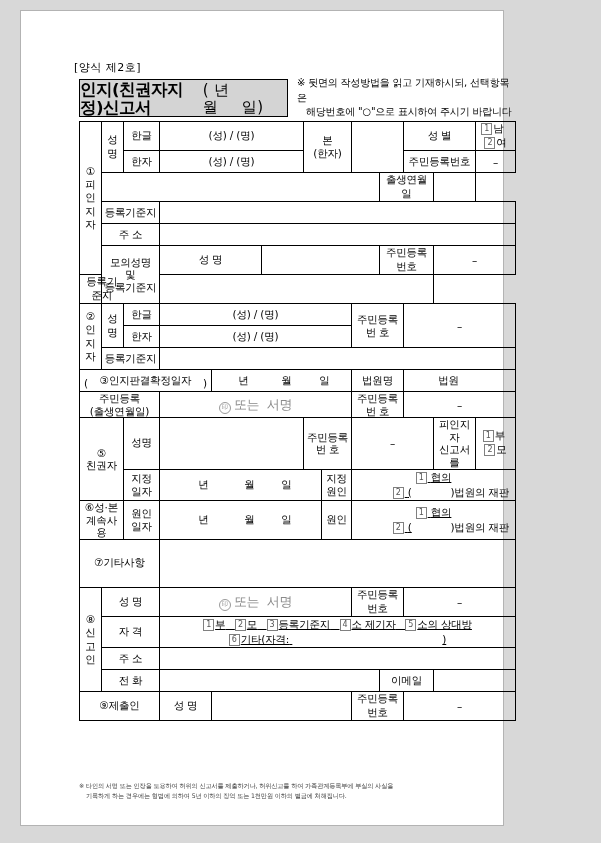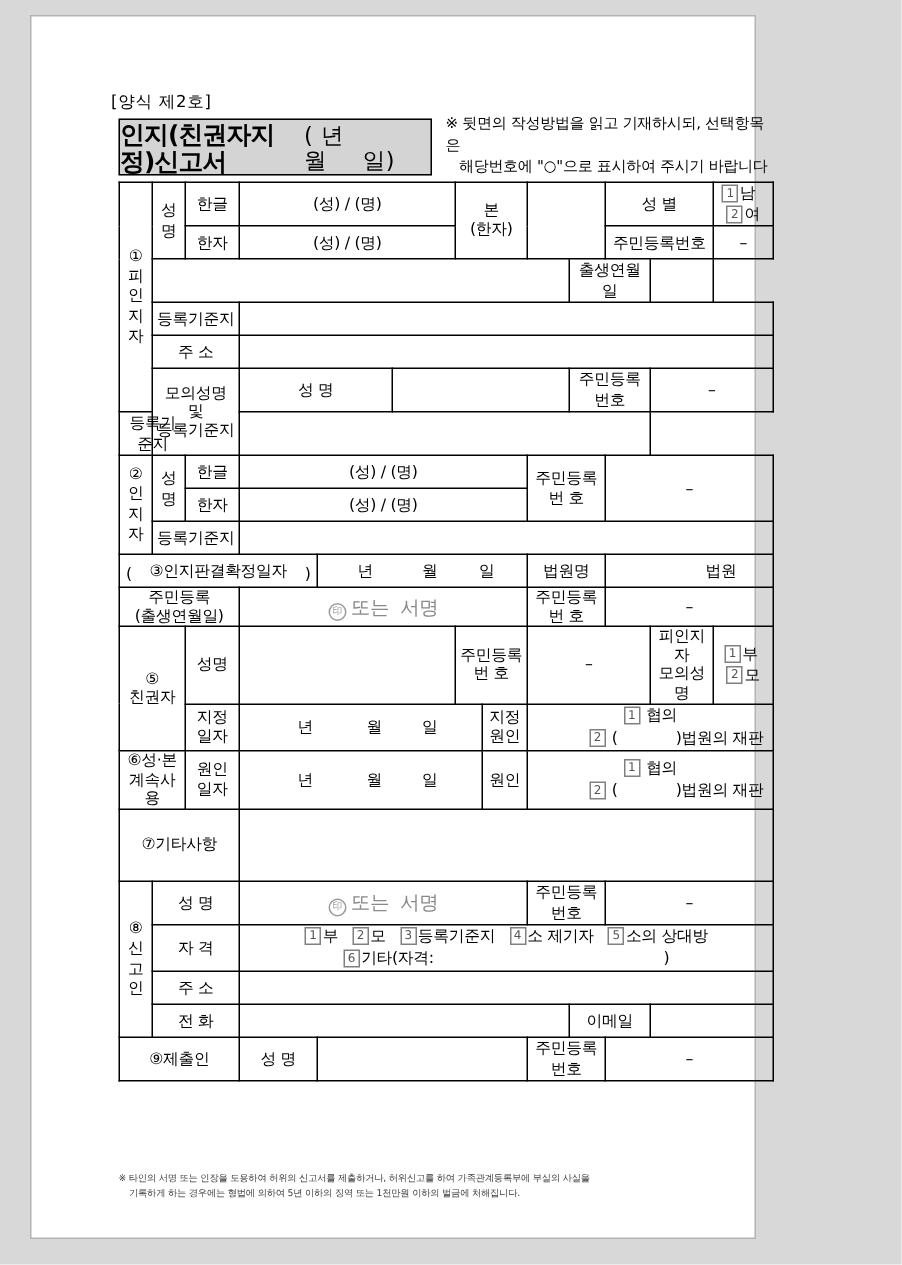--- a/index.html
+++ b/index.html
@@ -76,21 +76,21 @@
     text-align:center;color:#555;margin-right:1px;
     vertical-align:1px;background:#fff;
   }
   .seal{
     display:inline-block;width:10px;height:10px;border-radius:50%;
     border:1px solid #9a9a9a;color:#9a9a9a;font-size:6.5px;
     line-height:9px;text-align:center;vertical-align:0px;
   }
   .stamp{color:#8a8a8a;font-size:13px;letter-spacing:-.3px;font-family:Liberation Mono, monospace;}
   td.sigcell{text-align:right;padding-right:3px;}
-  .optline{text-align:left;padding-left:5px;line-height:1.45;}
+  .optline{text-align:left;padding-left:5px;line-height:1.45;text-decoration:underline;}
   .paren-right{float:right;padding-right:4px;}
   td.tall{height:34px;}
   
   .foot{
     position:absolute;left:58px;top:770px;width:440px;
     font-size:6.2px;line-height:1.6;color:#3a3a3a;
     letter-spacing:-.15px;
   }
   .foot .l2{padding-left:7px;display:block;}
 </style>
@@ -223,21 +223,21 @@
     <tr>
       <td class="tall" colspan="4" style="position:relative">
         <div style="font-size:10.5px">③인지판결확정일자</div>
         <div style="position:absolute;left:4px;bottom:2px;font-size:10.5px">(</div>
         <div style="position:absolute;right:4px;bottom:2px;font-size:10.5px">)</div>
       </td>
       <td class="tall" colspan="4">
         <span style="display:inline-block;width:44px">년</span><span style="display:inline-block;width:42px">월</span><span style="display:inline-block;width:34px">일</span>
       </td>
       <td class="tall lbl" colspan="2">법원명</td>
-      <td class="tall" colspan="3" style="text-align:right;padding-right:24px">법원</td>
+      <td class="tall" colspan="3" style="text-align:center;padding-right:24px">법원</td>
     </tr>
 
     <tr>
       <td class="tall lbl2" colspan="3">
         <span>주민등록</span><br>
         <span>(출생연월일)</span>
       </td>
       <td class="tall sigcell" colspan="5">
         <span class="seal">印</span>
         <span class="stamp">또는 서명</span>
@@ -256,21 +256,21 @@
       </td>
       <td class="lbl">성명</td>
       <td colspan="3"></td>
       <td class="lbl2" colspan="2">
         <span>주민등록</span><br>
         <span>번      호</span>
       </td>
       <td class="dash" colspan="3">–</td>
       <td class="lbl2">
         <span>피인지자</span><br>
-        <span>모의성명</span>
+        <span>신고서를</span>
       </td>
       <td>
         <span class="num">1</span><span>부</span>&nbsp;<span class="num">2</span><span>모</span>
       </td>
     </tr>
     <tr>
       <td class="tall lbl2">
         <span>지정</span><br>
         <span>일자</span>
       </td>

